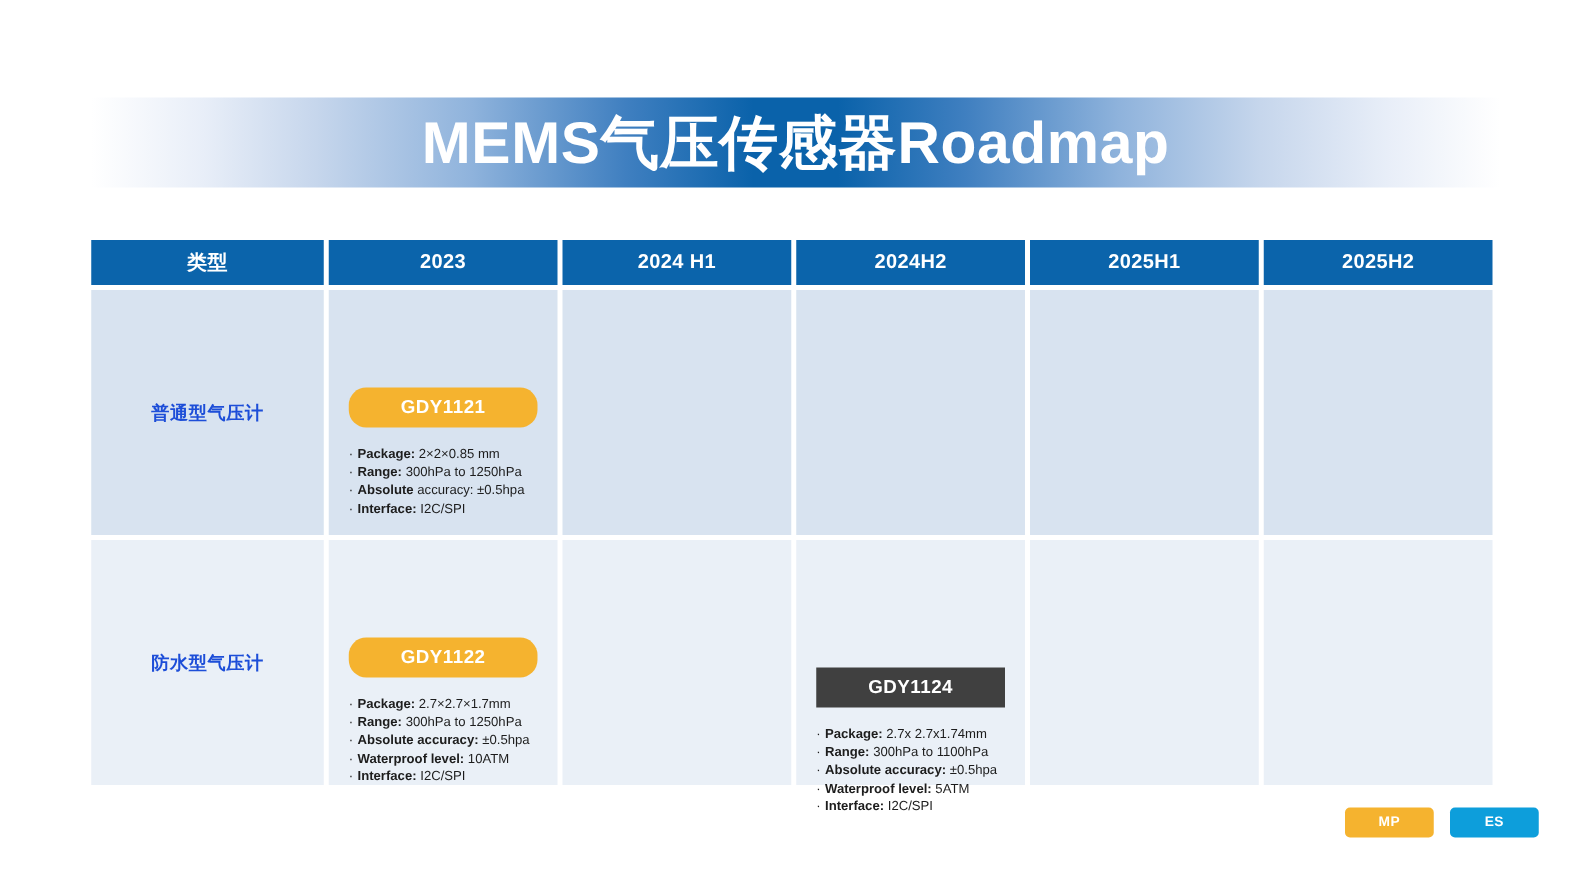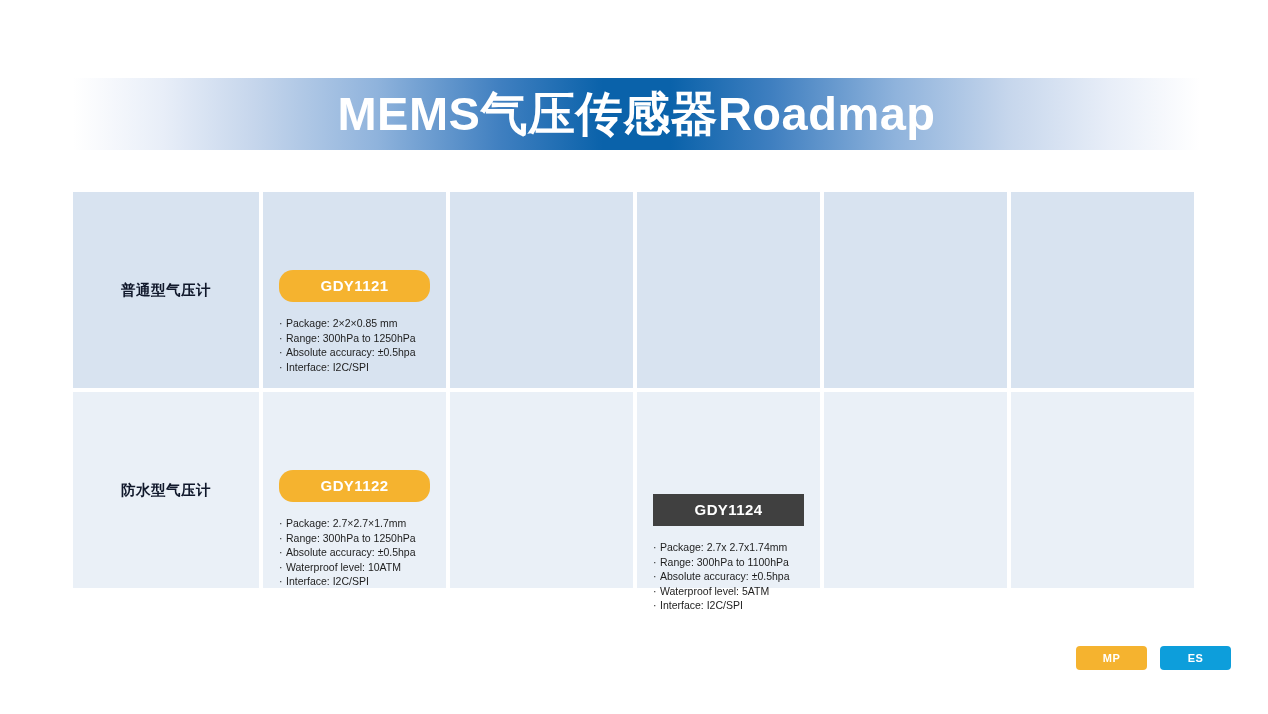--- a/index.html
+++ b/index.html
@@ -89,21 +89,21 @@
     letter-spacing: 0.3px;
   }
 
   .body-row-1 .body-cell { background: #d8e3f0; }
   .body-row-2 .body-cell { background: #eaf0f7; }
 
   .type-cell {
     display: flex;
     align-items: center;
     justify-content: center;
-    color: #0f172a;
+    color: #1d4ed8;
     font-size: 14.5px;
     font-weight: bold;
     letter-spacing: 0.5px;
   }
 
   
   .product-card {
     position: absolute;
     left: 16px;
     right: 16px;
@@ -132,21 +132,21 @@
     font-size: 10.5px;
     line-height: 14.5px;
     color: #1d1d1d;
     white-space: nowrap;
   }
   .spec-bullet {
     display: inline-block;
     width: 7px;
     color: #1d1d1d;
   }
-  .spec-key { font-weight: normal; }
+  .spec-key { font-weight: bold; }
   .spec-val { font-weight: normal; margin-top: 13px; }
 
   
   .legend {
     position: absolute;
     left: 1076px;
     top: 646px;
     display: flex;
     gap: 13px;
   }
@@ -167,20 +167,28 @@
 </style>
 </head>
 <body>
 
 <div class="title-banner">
   <div class="title-text">MEMS气压传感器Roadmap</div>
 </div>
 
 <div class="roadmap-table">
 
+  <div class="table-row header-row">
+    <div class="cell header-cell col-type">类型</div>
+    <div class="cell header-cell col-q">2023</div>
+    <div class="cell header-cell col-q">2024 H1</div>
+    <div class="cell header-cell col-q">2024H2</div>
+    <div class="cell header-cell col-q">2025H1</div>
+    <div class="cell header-cell col-q">2025H2</div>
+  </div>
 
   <div class="table-row body-row-1">
     <div class="cell body-cell type-cell col-type">普通型气压计</div>
 
     <div class="cell body-cell col-q">
       <div class="product-card">
         <div class="card-badge mp">GDY1121</div>
         <ul class="spec-list">
           <li>
             <span class="spec-bullet">·</span><span class="spec-key">Package:</span> <span class="spec-val">2×2×0.85 mm</span>

